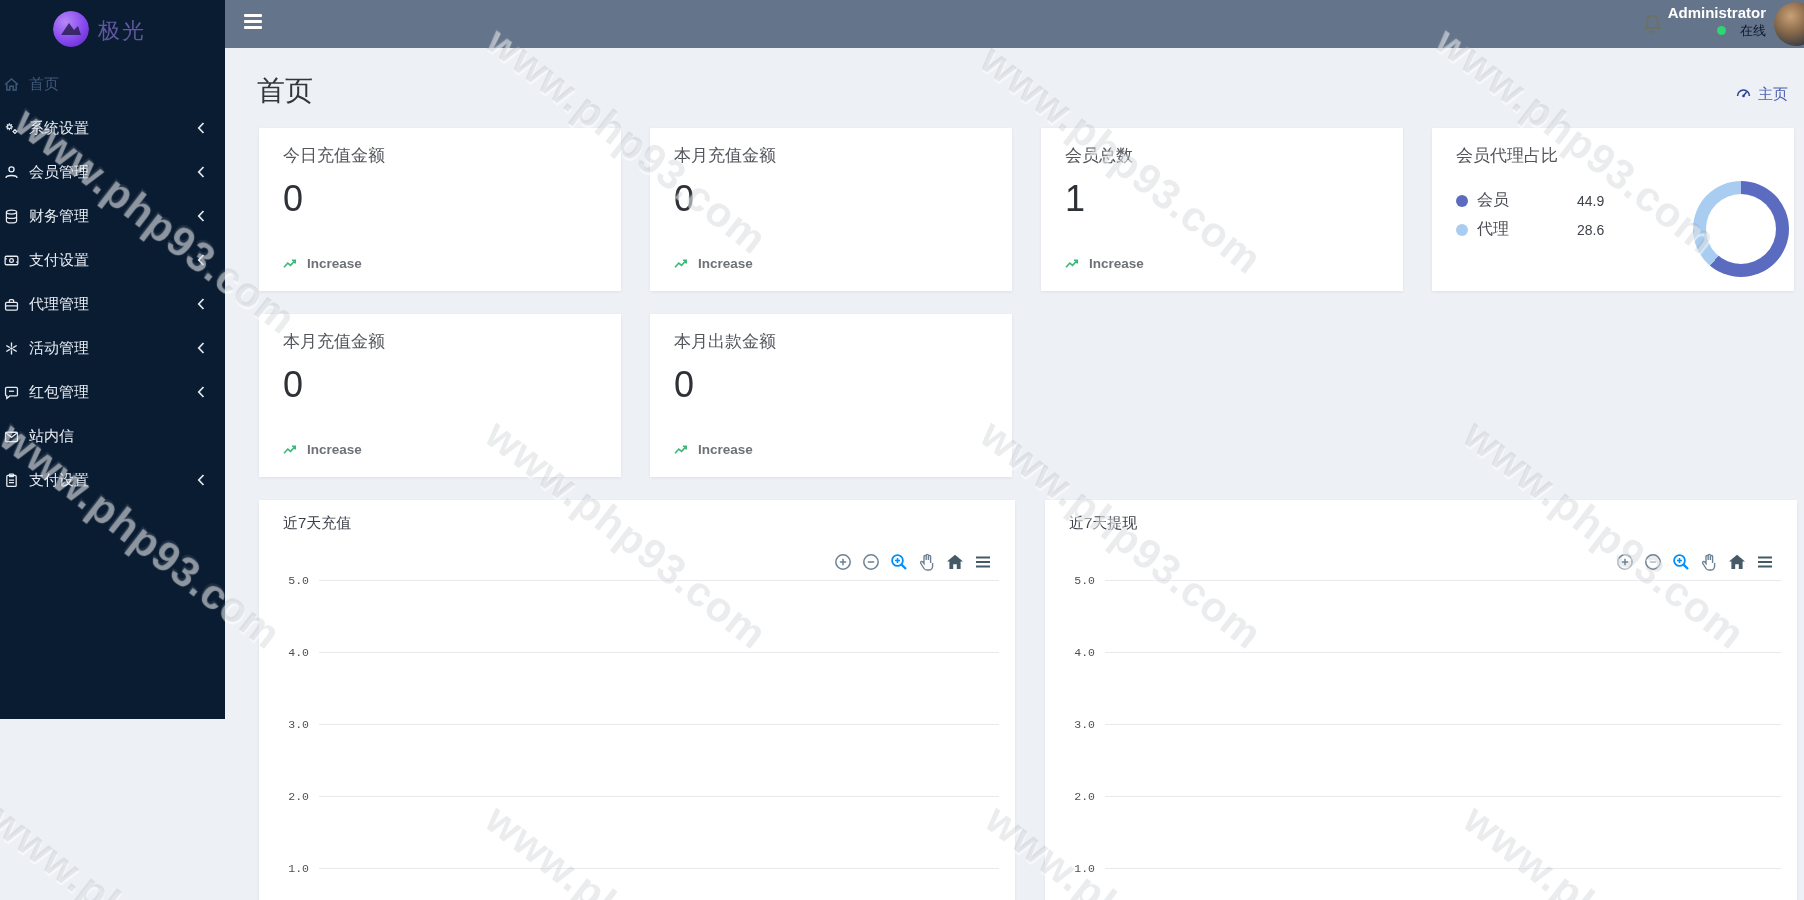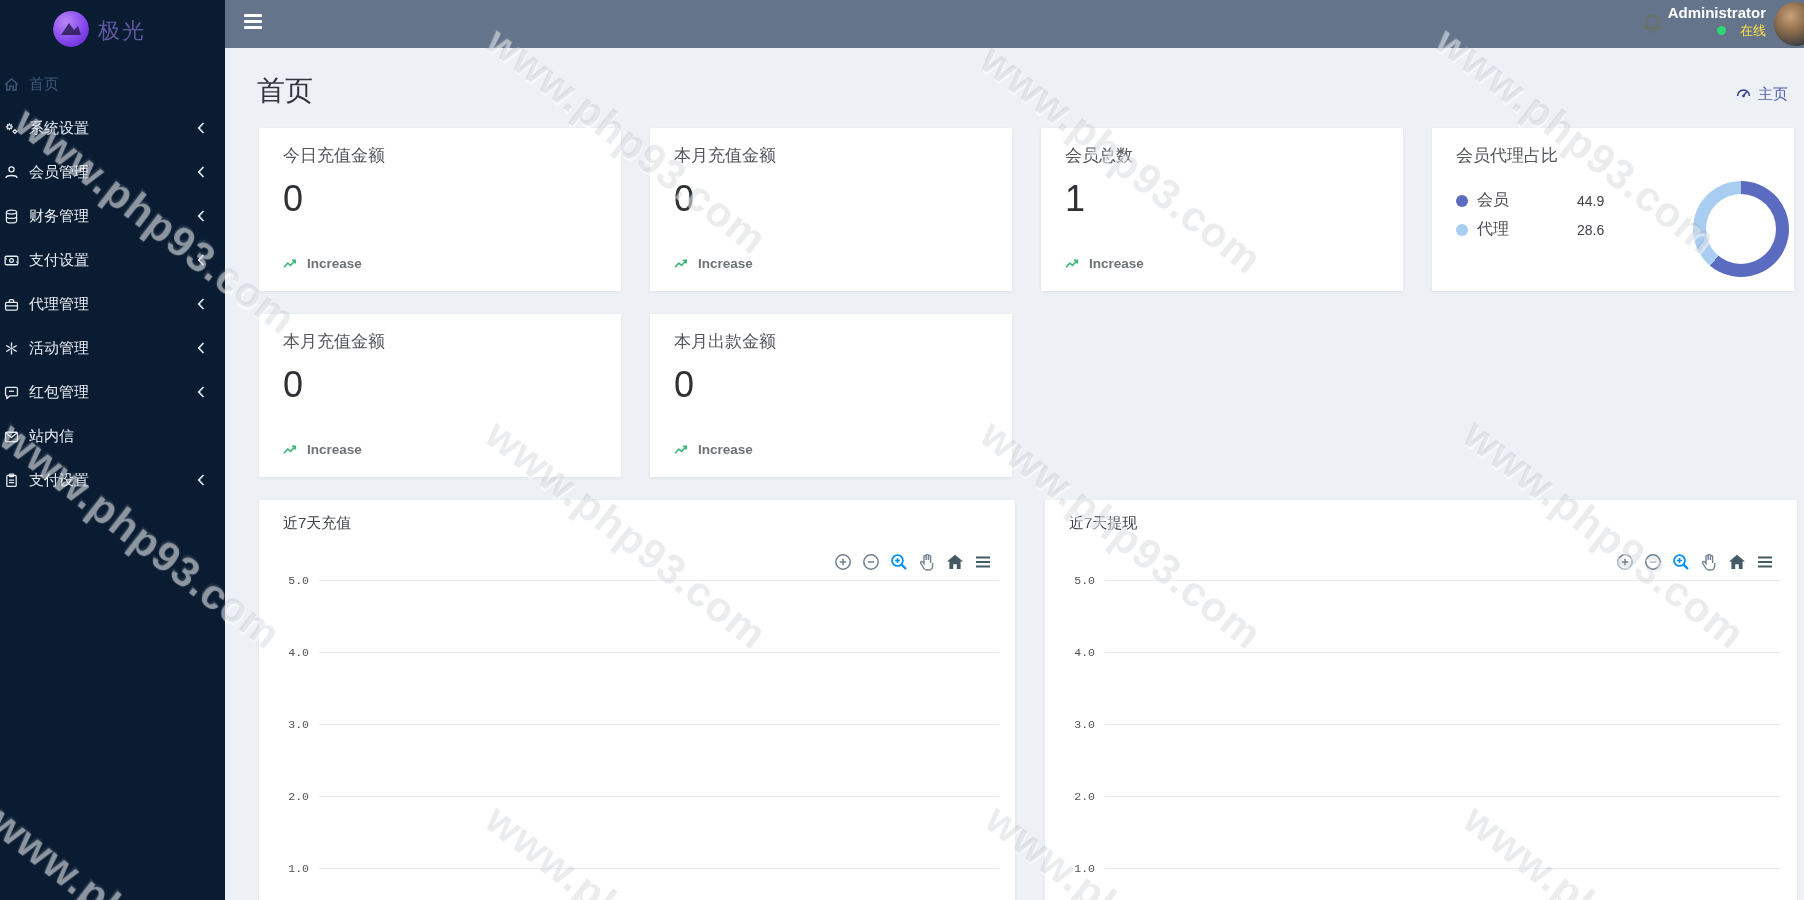--- a/index.html
+++ b/index.html
@@ -7,41 +7,41 @@
   body { font-family:"Liberation Sans","DejaVu Sans",sans-serif; background:#edf0f5; }
   .app { position:relative; width:1804px; height:900px; overflow:hidden; background:var(--content-bg,#edf0f5); }
 
   
   .wm-layer { position:absolute; inset:0; z-index:900; pointer-events:none; overflow:hidden; }
   .wm-layer span { position:absolute; font-size:42px; font-weight:700; letter-spacing:1px; white-space:nowrap;
     color:rgba(125,135,152,0.16); text-shadow:2px 2px 1px rgba(255,255,255,0.55);
     transform:rotate(38deg); transform-origin:left top; }
 
   
-  .sidebar { position:absolute; left:0; top:0; width:225px; height:900px; background:var(--sidebar-bg,#0a1c32); z-index:10; }
+  .sidebar { position:absolute; left:0; top:0; width:225px; height:719px; background:var(--sidebar-bg,#0a1c32); z-index:10; }
   .brand { position:absolute; top:10px; left:0; width:225px; height:46px; }
   .brand-avatar { position:absolute; left:53px; top:1px; width:36px; height:36px; border-radius:50%; overflow:hidden; }
   .brand-text { position:absolute; left:98px; top:6px; font-size:22px; color:#5f589f; letter-spacing:2px; }
   .menu { position:absolute; top:62px; left:0; right:0; }
   .menu-item { position:relative; height:44px; display:flex; align-items:center; padding:0 20px 0 3px;
     color:#e8ecf2; font-size:15px; cursor:pointer; }
   .menu-item .mi-icon { width:17px; height:17px; margin-right:9px; flex:0 0 auto; display:flex; }
   .menu-item .mi-icon svg { width:17px; height:17px; }
   .menu-item .mi-label { flex:1; }
   .menu-item .mi-chevron { width:8px; height:12px; display:flex; }
   .menu-item.active { color:#3e5878; }
 
   
   .topbar { position:absolute; left:225px; top:0; width:1579px; height:48px; background:var(--topbar-bg,#64748b); z-index:20; }
   .hamburger { position:absolute; left:19px; top:14px; width:18px; height:20px; cursor:pointer; }
   .hamburger i { display:block; width:18px; height:3px; background:#fff; border-radius:1px; margin-bottom:3px; }
   .bell { position:absolute; right:139px; top:11px; width:25px; height:26px; cursor:pointer; }
   .user-block { position:absolute; right:38px; top:4px; text-align:right; cursor:pointer; }
   .username { font-size:15px; font-weight:700; color:#fff; line-height:18px; }
-  .status { font-size:13px; color:#fde047; line-height:17px; display:flex; align-items:center; justify-content:flex-end; gap:14px; }
+  .status { font-size:13px; color:#0f172a; line-height:17px; display:flex; align-items:center; justify-content:flex-end; gap:14px; }
   .status .dot { width:9px; height:9px; border-radius:50%; background:var(--status-green,#2ed573); }
   .tb-avatar { position:absolute; right:-14px; top:2px; width:44px; height:44px; border-radius:50%;
     background:radial-gradient(circle at 38% 32%, #c9a176 0%, #8a6a4c 40%, #3a3c42 78%, #23252b 100%); }
 
   
   .content { position:absolute; left:225px; top:48px; width:1579px; height:852px; overflow:hidden; z-index:5; }
   .page-title { position:absolute; left:32px; top:24px; font-size:28px; color:#32353c; }
   .home-link { position:absolute; right:16px; top:36px; display:flex; align-items:center; gap:6px;
     font-size:15px; color:var(--link-blue,#4c5cae); cursor:pointer; }
 

